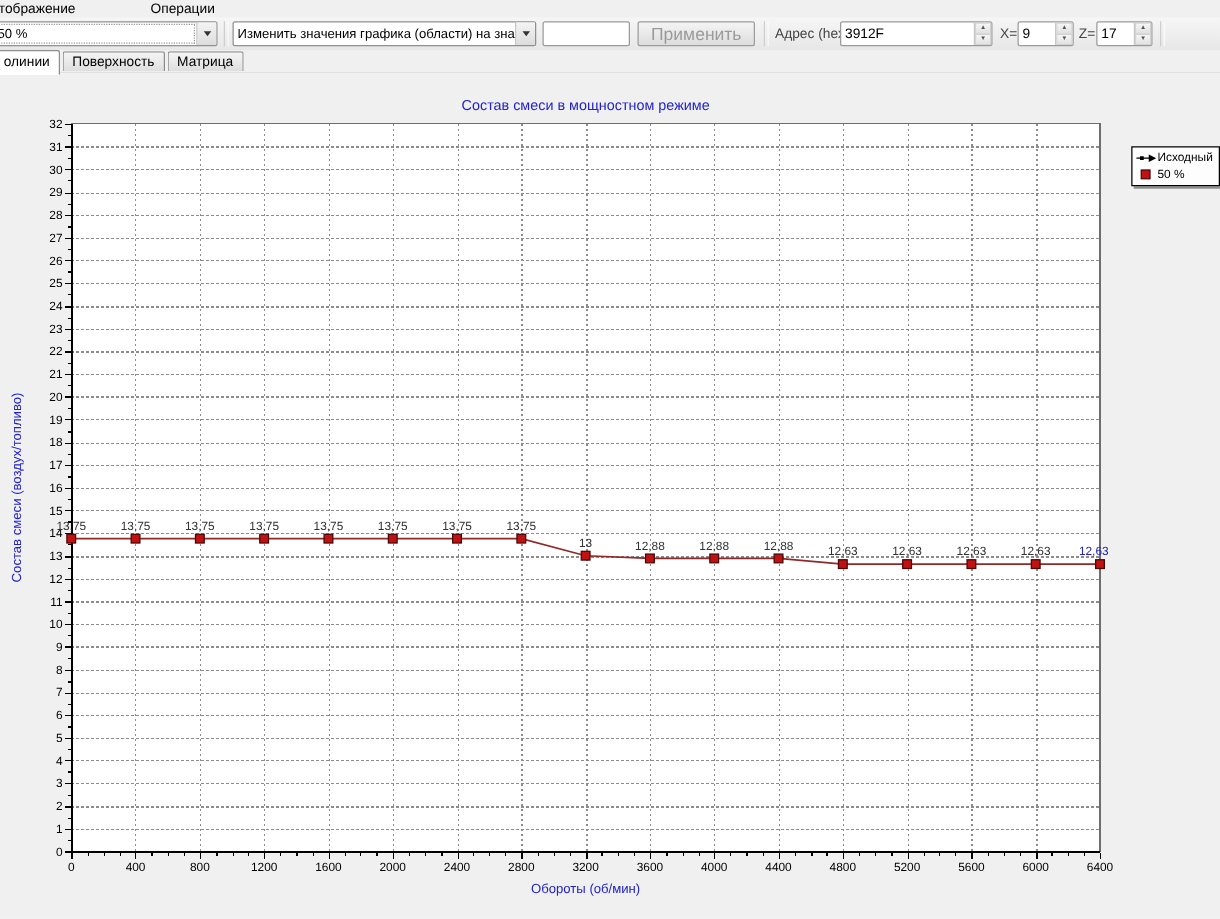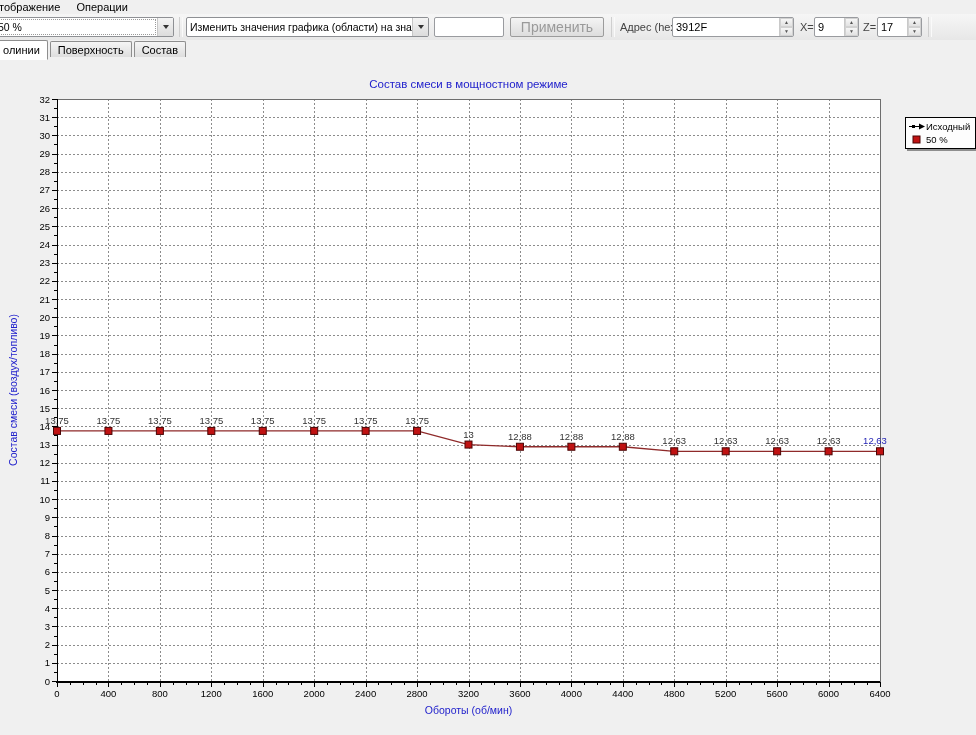--- a/index.html
+++ b/index.html
@@ -4,21 +4,21 @@
 <style>
   html,body{margin:0;padding:0;}
   body{
     width:976px;height:735px;position:relative;overflow:hidden;
     background:#f0f0f0;font-family:"Liberation Sans",sans-serif;color:#000;
     -webkit-font-smoothing:antialiased;
   }
   
   .menubar{position:absolute;top:0;left:0;width:976px;height:14px;background:#f0f0f0;
     display:flex;align-items:center;font-size:11px;}
-  .menu-item{padding:0 8px;line-height:14px;cursor:default;}
+  .menu-item{padding:0 8px;line-height:14px;cursor:default;margin-left:44px;}
   .menu-item:first-child{padding-left:0;margin-left:-1px;}
   
   .toolbar{position:absolute;top:14px;left:0;width:976px;height:26px;
     background:linear-gradient(#f6f6f6,#e7e7e7);border-bottom:1px solid #d4d4d4;}
   .toolbar .ctl{position:absolute;top:3px;height:20px;box-sizing:border-box;}
   .combo{border:1px solid #8e9094;background:#fff;display:flex;align-items:stretch;border-radius:2px;}
   .combo-text{flex:1;font-size:10.5px;line-height:18px;padding:0 3px;white-space:nowrap;overflow:hidden;}
   .combo-percent .combo-text{outline:1px dotted #9a9a9a;outline-offset:-2px;}
   .combo-btn{width:15px;display:flex;align-items:center;justify-content:center;
     background:linear-gradient(#f4f4f4,#dcdcdc);border-left:1px solid #c6c6c6;}
@@ -117,21 +117,21 @@
       <span class="sp">▼</span>
     </span>
   </div>
 
   <div class="sep" style="left:928px;"></div>
 </div>
 
 <div class="tabs">
   <div class="tab active">олинии</div>
   <div class="tab">Поверхность</div>
-  <div class="tab">Состав</div>
+  <div class="tab">Матрица</div>
 </div>
 
 <div class="chart-area">
   <svg id="chart-svg" width="976" height="677">
       <rect x="57" y="41" width="823" height="582" fill="#ffffff"></rect>
       <line x1="57" y1="605.5" x2="880" y2="605.5" stroke="#8c8c8c" stroke-width="1" stroke-dasharray="2,2" shape-rendering="crispEdges"></line>
       <line x1="57" y1="587.5" x2="880" y2="587.5" stroke="#8c8c8c" stroke-width="1" stroke-dasharray="2,2" shape-rendering="crispEdges"></line>
       <line x1="57" y1="568.5" x2="880" y2="568.5" stroke="#8c8c8c" stroke-width="1" stroke-dasharray="2,2" shape-rendering="crispEdges"></line>
       <line x1="57" y1="550.5" x2="880" y2="550.5" stroke="#8c8c8c" stroke-width="1" stroke-dasharray="2,2" shape-rendering="crispEdges"></line>
       <line x1="57" y1="532.5" x2="880" y2="532.5" stroke="#8c8c8c" stroke-width="1" stroke-dasharray="2,2" shape-rendering="crispEdges"></line>

